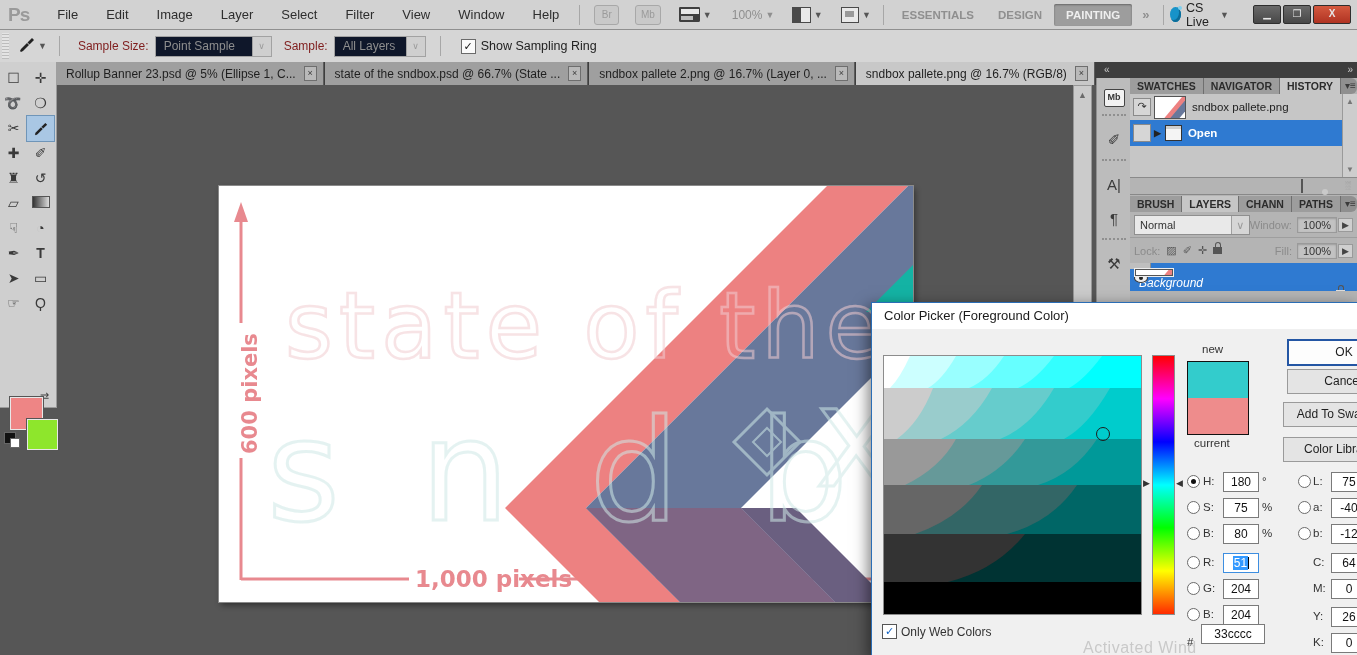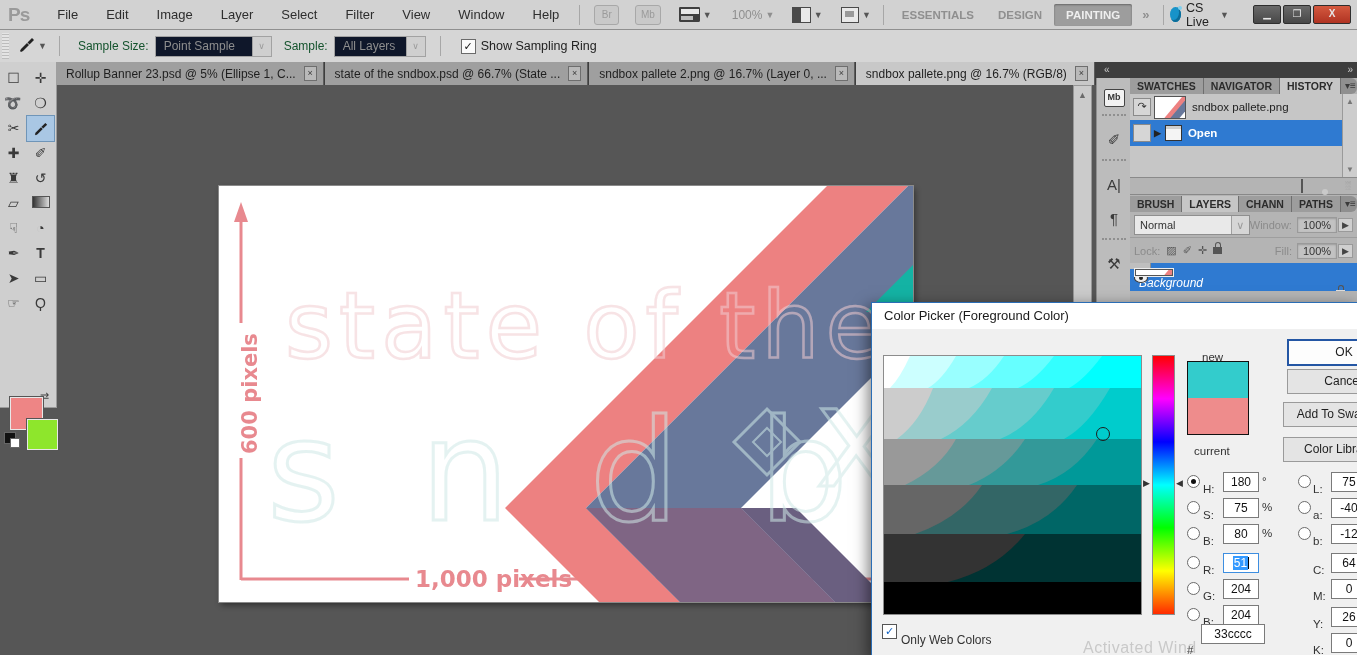--- a/index.html
+++ b/index.html
@@ -35,21 +35,21 @@
   .winbtns{display:flex;margin:0 6px 0 16px;}
   .winbtn{width:26px;height:17px;background:linear-gradient(#6a6a6a,#474747);border:1px solid #2e2e2e;
           border-radius:2px;color:#e6e6e6;font-size:10px;text-align:center;line-height:15px;margin-left:2px;}
   .winbtn.close{width:36px;background:linear-gradient(#d4593f,#b03322);font-weight:bold;}
 
   
   .optionsbar{left:0;top:30px;width:1357px;height:32px;background:#d6d6d6;
               border-bottom:1px solid #8e8e8e;display:flex;align-items:center;}
   .grip{width:7px;height:26px;margin-left:2px;
         background:repeating-linear-gradient(0deg,#bdbdbd 0 1px,#e4e4e4 1px 3px);}
-  .opt-label{font-size:12px;color:#14532d;margin:0 6px 0 12px;}
+  .opt-label{font-size:12px;color:#7f1d1d;margin:0 6px 0 12px;}
   .dropbox{display:flex;align-items:center;border:1px solid #a2a2a2;background:#0f172a;height:19px;}
   .dropbox .val{padding:0 8px;color:#8e8e8e;font-size:12px;min-width:80px;}
   .dropbox .dbtn{width:18px;height:19px;border-left:1px solid #a2a2a2;color:#9a9a9a;font-size:9px;
                  text-align:center;line-height:19px;background:#cfcfcf;}
   .chk{width:13px;height:13px;border:1px solid #6a6a6a;background:#fafafa;color:#111;
        font-size:11px;line-height:12px;text-align:center;margin:0 5px 0 14px;}
 
   
   .toolpanel{left:0;top:62px;width:56px;height:345px;background:#cfcfcf;
              border-right:1px solid #9a9a9a;border-bottom:1px solid #9a9a9a;}
@@ -137,21 +137,21 @@
   
   .dialog{left:871px;top:302px;width:486px;height:353px;background:#f0f0f0;
           border:1px solid #2a6db5;overflow:hidden;box-shadow:-3px 4px 14px rgba(0,0,0,.5);}
   .dlg-title{height:26px;background:#fff;font-size:13px;color:#1a1a1a;line-height:26px;padding-left:12px;}
   .field{position:absolute;left:11px;top:52px;width:257px;height:258px;border:1px solid #8c8c8c;}
   .marker{position:absolute;left:224px;top:124px;width:12px;height:12px;border:1.5px solid #1d1d1d;border-radius:50%;}
   .hueslider{position:absolute;left:280px;top:52px;width:21px;height:258px;border:1px solid #8c8c8c;
     background:linear-gradient(#ff0000 0%,#ff00ff 16.6%,#0000ff 33.3%,#00ffff 50%,#00ff00 66.6%,#ffff00 83.3%,#ff2a00 100%);}
   .huearrL{position:absolute;left:271px;top:175px;font-size:9px;color:#333;}
   .huearrR{position:absolute;left:304px;top:175px;font-size:9px;color:#333;}
-  .lbl{position:absolute;font-size:11.5px;color:#333;margin-top:8px;}
+  .lbl{position:absolute;font-size:11.5px;color:#333;}
   .swatchbox{position:absolute;left:315px;top:58px;width:60px;height:72px;border:1px solid #111;}
   .swatchbox .n{height:36px;}
   .swatchbox .c{height:36px;}
   .btn{position:absolute;height:23px;background:#e4e4e4;border:1px solid #9a9a9a;
        font-size:12px;text-align:center;line-height:22px;color:#1e1e1e;}
   .btn.ok{background:#fdfdfd;border:2px solid #2456a4;font-weight:normal;}
   .radio{position:absolute;width:11px;height:11px;border:1px solid #6b6b6b;border-radius:50%;background:#fff;}
   .radio.on:before{content:"";position:absolute;left:2.5px;top:2.5px;width:5px;height:5px;border-radius:50%;background:#111;}
   .inp{position:absolute;width:34px;height:18px;border:1px solid #7a7a7a;background:#fff;
        font-size:12px;text-align:center;line-height:18px;color:#111;}

